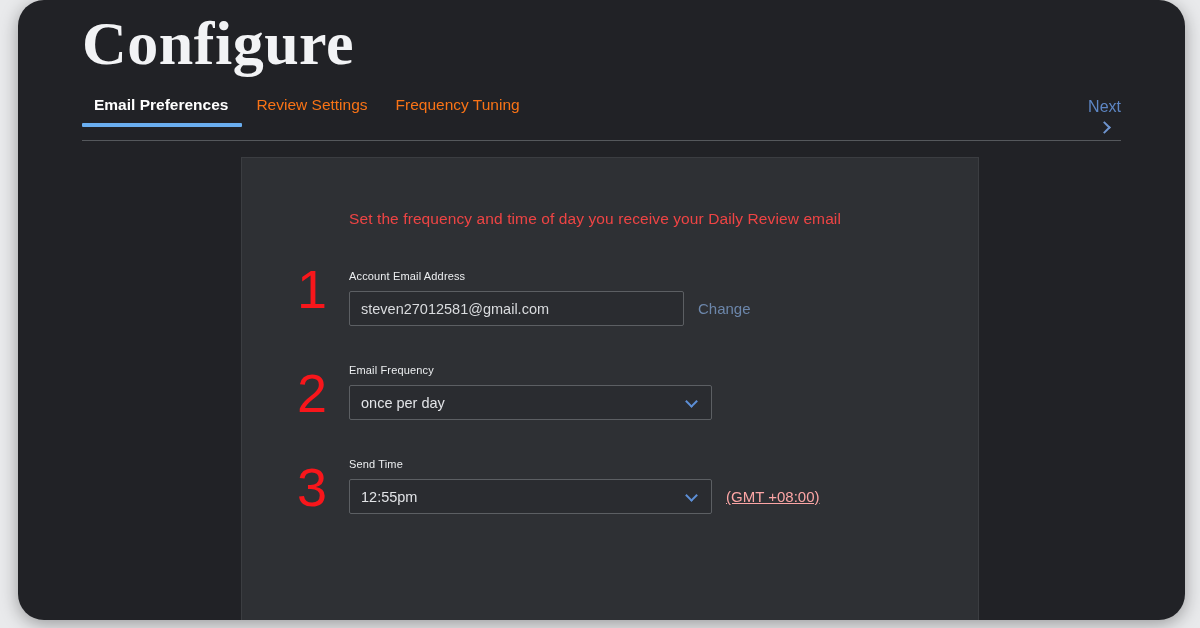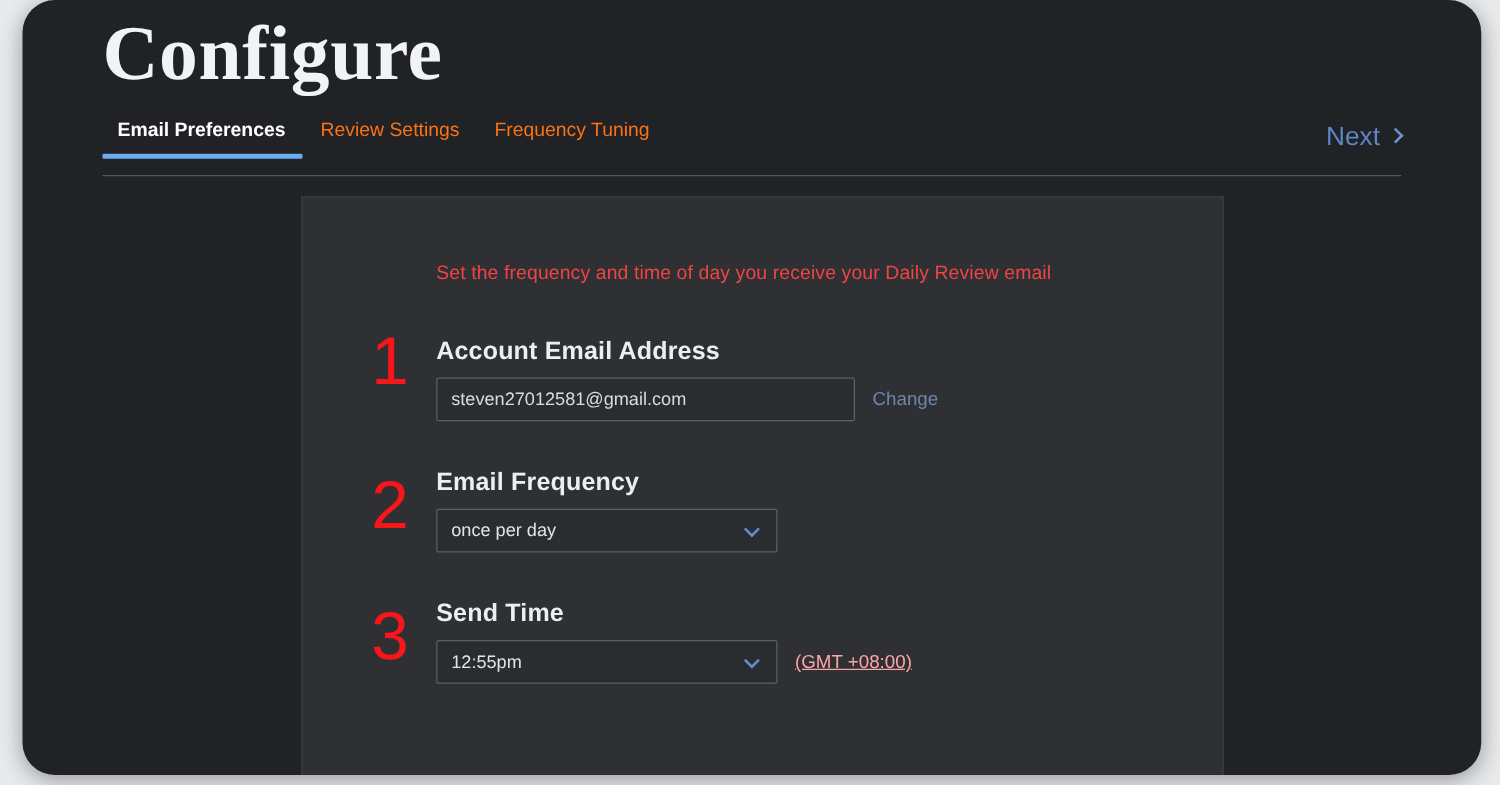--- a/index.html
+++ b/index.html
@@ -98,23 +98,24 @@
   }
 
   #next-link {
     position: absolute;
     right: 32px;
     top: 2px;
     display: flex;
     align-items: center;
     gap: 8px;
     color: #5d86c4;
-    font-size: 21px;
+    font-size: 16px;
     cursor: pointer;
     line-height: 1.1;
+    flex-direction: column;
   }
   #next-link .chev-right {
     display: inline-block;
     width: 9px;
     height: 9px;
     border-right: 2.4px solid #6f95cf;
     border-bottom: 2.4px solid #6f95cf;
     transform: rotate(-45deg);
     position: relative;
     top: -1px;
@@ -158,22 +159,22 @@
     font-size: 54px;
     font-weight: 400;
     color: #f8161b;
     line-height: 1;
     user-select: none;
   }
   .step-number.step-2 { top: 2px; }
   .step-number.step-3 { top: 2px; }
 
   .field-label {
-    font-size: 20px;
-    font-weight: 700;
+    font-size: 11px;
+    font-weight: 400;
     color: #eceef0;
     margin-bottom: 9px;
     letter-spacing: 0.15px;
   }
 
   .field-row {
     display: flex;
     align-items: center;
     gap: 14px;
   }
@@ -186,21 +187,21 @@
     border-radius: 2px;
     color: #d9dbde;
     font-size: 14.5px;
     font-family: "Liberation Sans", sans-serif;
     padding: 0 11px;
     outline: none;
   }
 
   .select-wrap {
     position: relative;
-    width: 273px;
+    width: 363px;
     height: 35px;
   }
 
   .select-box {
     width: 100%;
     height: 100%;
     background: #2a2c30;
     border: 1px solid #5c5f63;
     border-radius: 2px;
     color: #e2e4e7;

